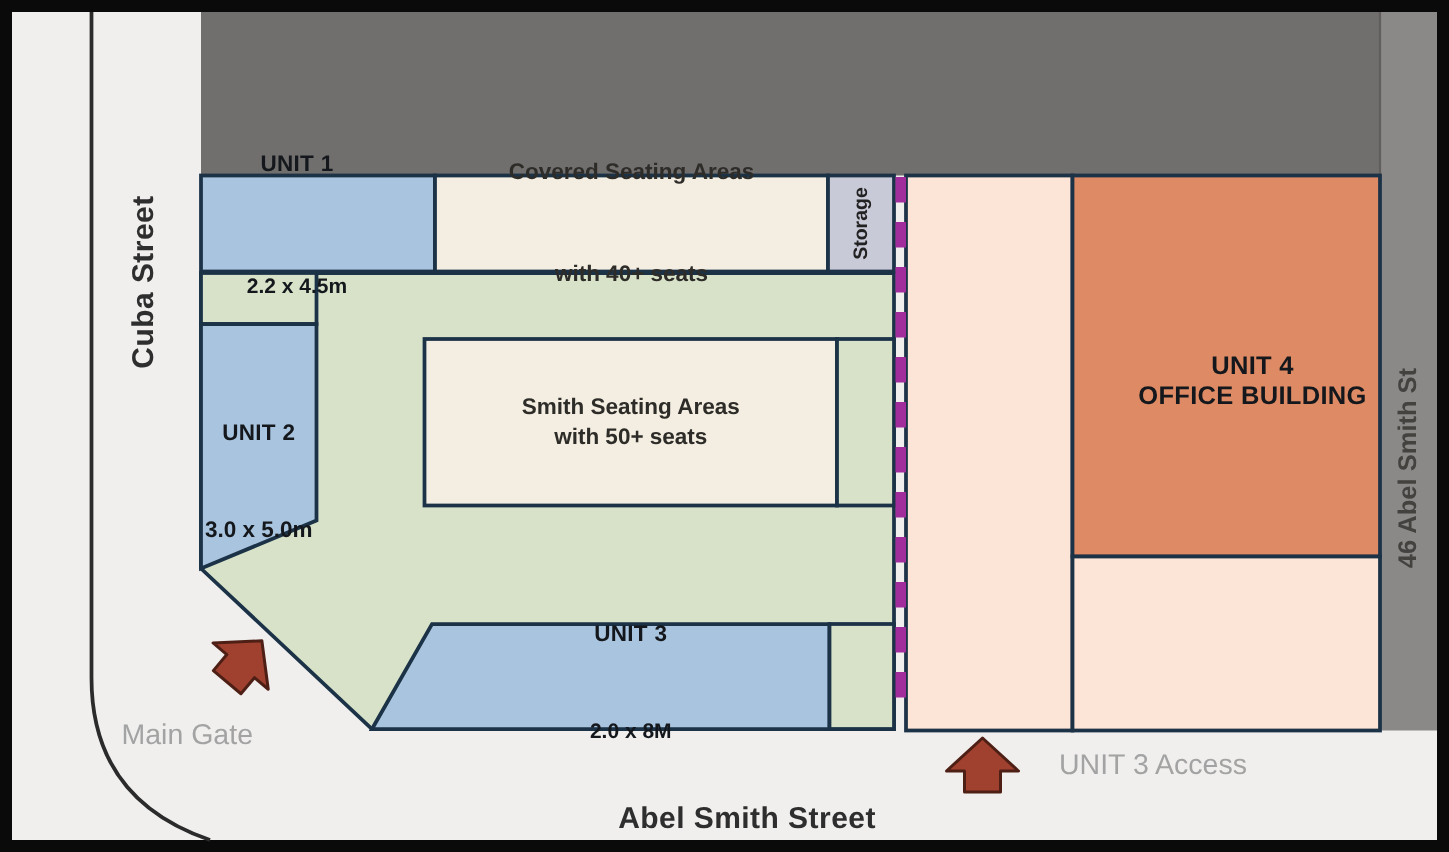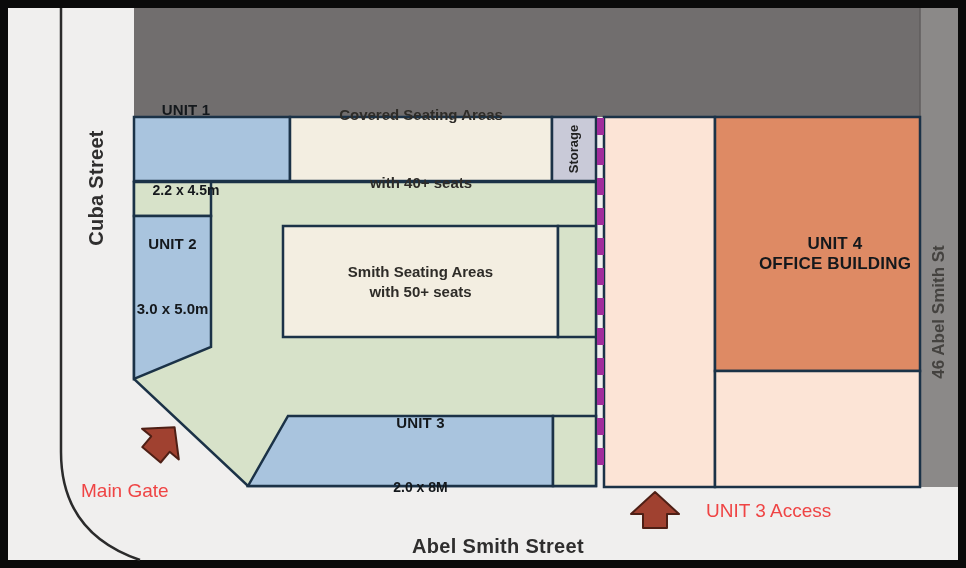--- a/index.html
+++ b/index.html
@@ -22,21 +22,21 @@
   .arrow{fill:var(--arrow-red);stroke:#4e1f15;stroke-width:2;stroke-linejoin:round;}
 
   
   .lbl{position:absolute;z-index:2;color:var(--text-dark);}
   .center{display:flex;flex-direction:column;align-items:center;justify-content:center;text-align:center;}
   .unit-name{font-size:15px;font-weight:bold;letter-spacing:.2px;color:#14181c;}
   .unit-dims{font-size:14px;font-weight:bold;color:#14181c;margin-top:48px;}
   .seat-line{font-size:15px;font-weight:bold;line-height:20px;color:#2e2c28;}
   .rot{transform:rotate(-90deg);transform-origin:center center;text-align:center;}
   .street-name{font-size:20px;font-weight:bold;color:#2f2e2e;letter-spacing:.3px;}
-  .note{font-size:19px;font-weight:500;color:#ef4444;}
+  .note{font-size:19px;font-weight:500;color:#a3a3a3;}
 </style>
 </head>
 <body>
 
 <div id="stage">
 
   <svg id="plan-svg" width="966" height="568" viewBox="0 0 966 568">
 
     <rect x="8" y="8" width="950" height="552" class="f-street"></rect>
 
@@ -70,33 +70,33 @@
     <line x1="600.5" y1="118" x2="600.5" y2="474" class="dashes"></line>
 
     <polygon points="0,-18 24,4 12,4 12,18 -12,18 -12,4 -24,4" transform="translate(163,441) rotate(40)" class="arrow"></polygon>
     <polygon points="0,-18 24,4 12,4 12,18 -12,18 -12,4 -24,4" transform="translate(655,510)" class="arrow"></polygon>
   </svg>
 
   <div class="lbl rot street-name" style="left:19px;top:174px;width:154px;height:28px;line-height:28px;">Cuba Street</div>
   <div class="lbl street-name" style="left:348px;top:535px;width:300px;text-align:center;">Abel Smith Street</div>
   <div class="lbl rot" style="left:869px;top:298px;width:140px;height:28px;line-height:28px;font-size:17px;font-weight:600;color:#44423f;">46 Abel Smith St</div>
 
-  <div class="lbl center" style="left:118px;top:117px;width:136px;height:64px;gap:16px;">
+  <div class="lbl center" style="left:130px;top:117px;width:136px;height:64px;gap:16px;">
     <span class="unit-name">UNIT 1</span>
     <span class="unit-dims">2.2 x 4.5m</span>
   </div>
 
   <div class="lbl center" style="left:290px;top:117px;width:262px;height:64px;gap:48px;">
     <span class="seat-line">Covered Seating Areas</span>
     <span class="seat-line">with 40+ seats</span>
   </div>
 
   <div class="lbl rot" style="left:534px;top:135px;width:80px;height:28px;line-height:28px;font-size:13px;font-weight:600;color:#222;">Storage</div>
 
-  <div class="lbl center" style="left:134px;top:254px;width:77px;height:44px;">
+  <div class="lbl center" style="left:134px;top:280px;width:77px;height:44px;justify-content:space-between;">
     <span class="unit-name">UNIT 2</span>
     <span class="unit-dims" style="font-size:15px;">3.0 x 5.0m</span>
   </div>
 
   <div class="lbl center" style="left:283px;top:226px;width:275px;height:111px;">
     <span class="seat-line">Smith Seating Areas</span>
     <span class="seat-line">with 50+ seats</span>
   </div>
 
   <div class="lbl center" style="left:288px;top:428px;width:265px;height:52px;text-align:center;">

